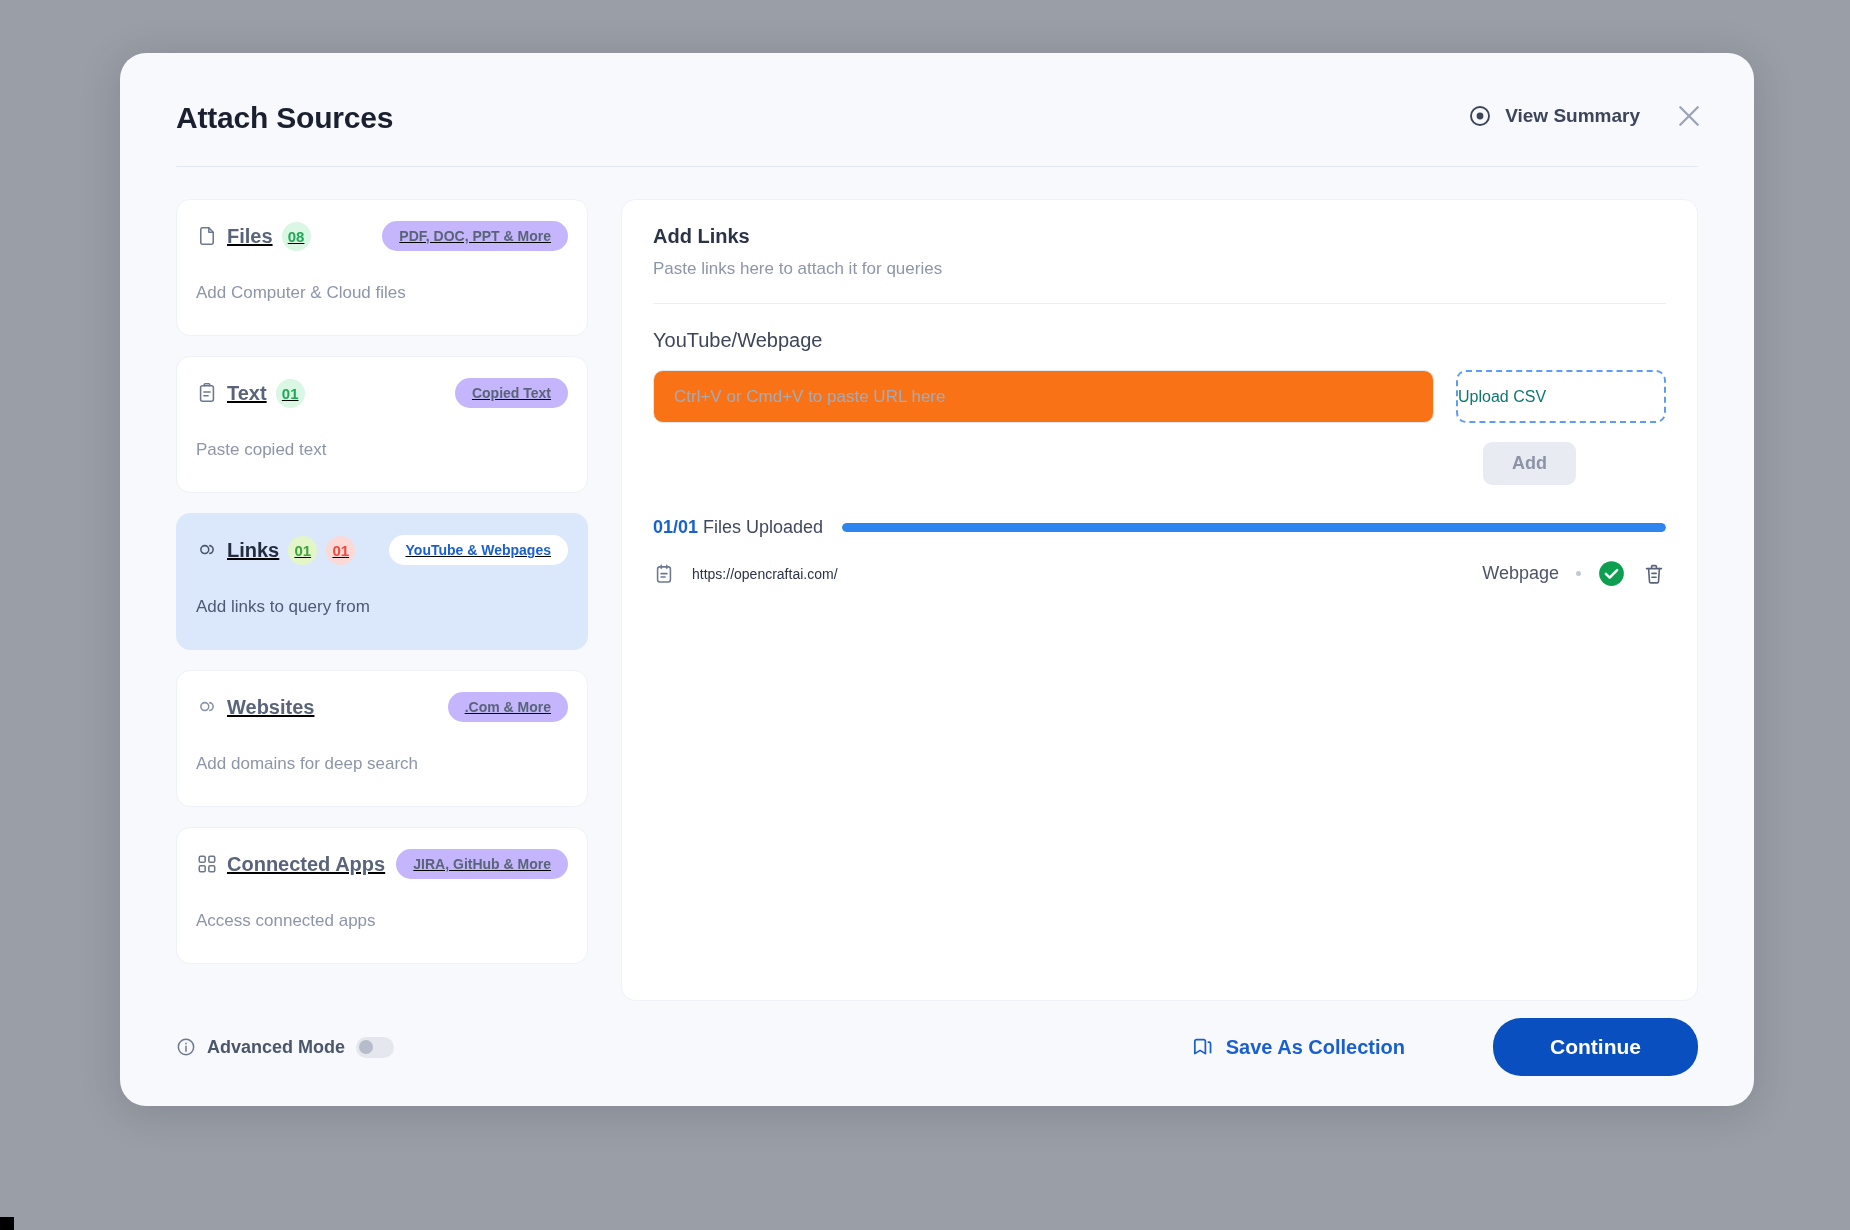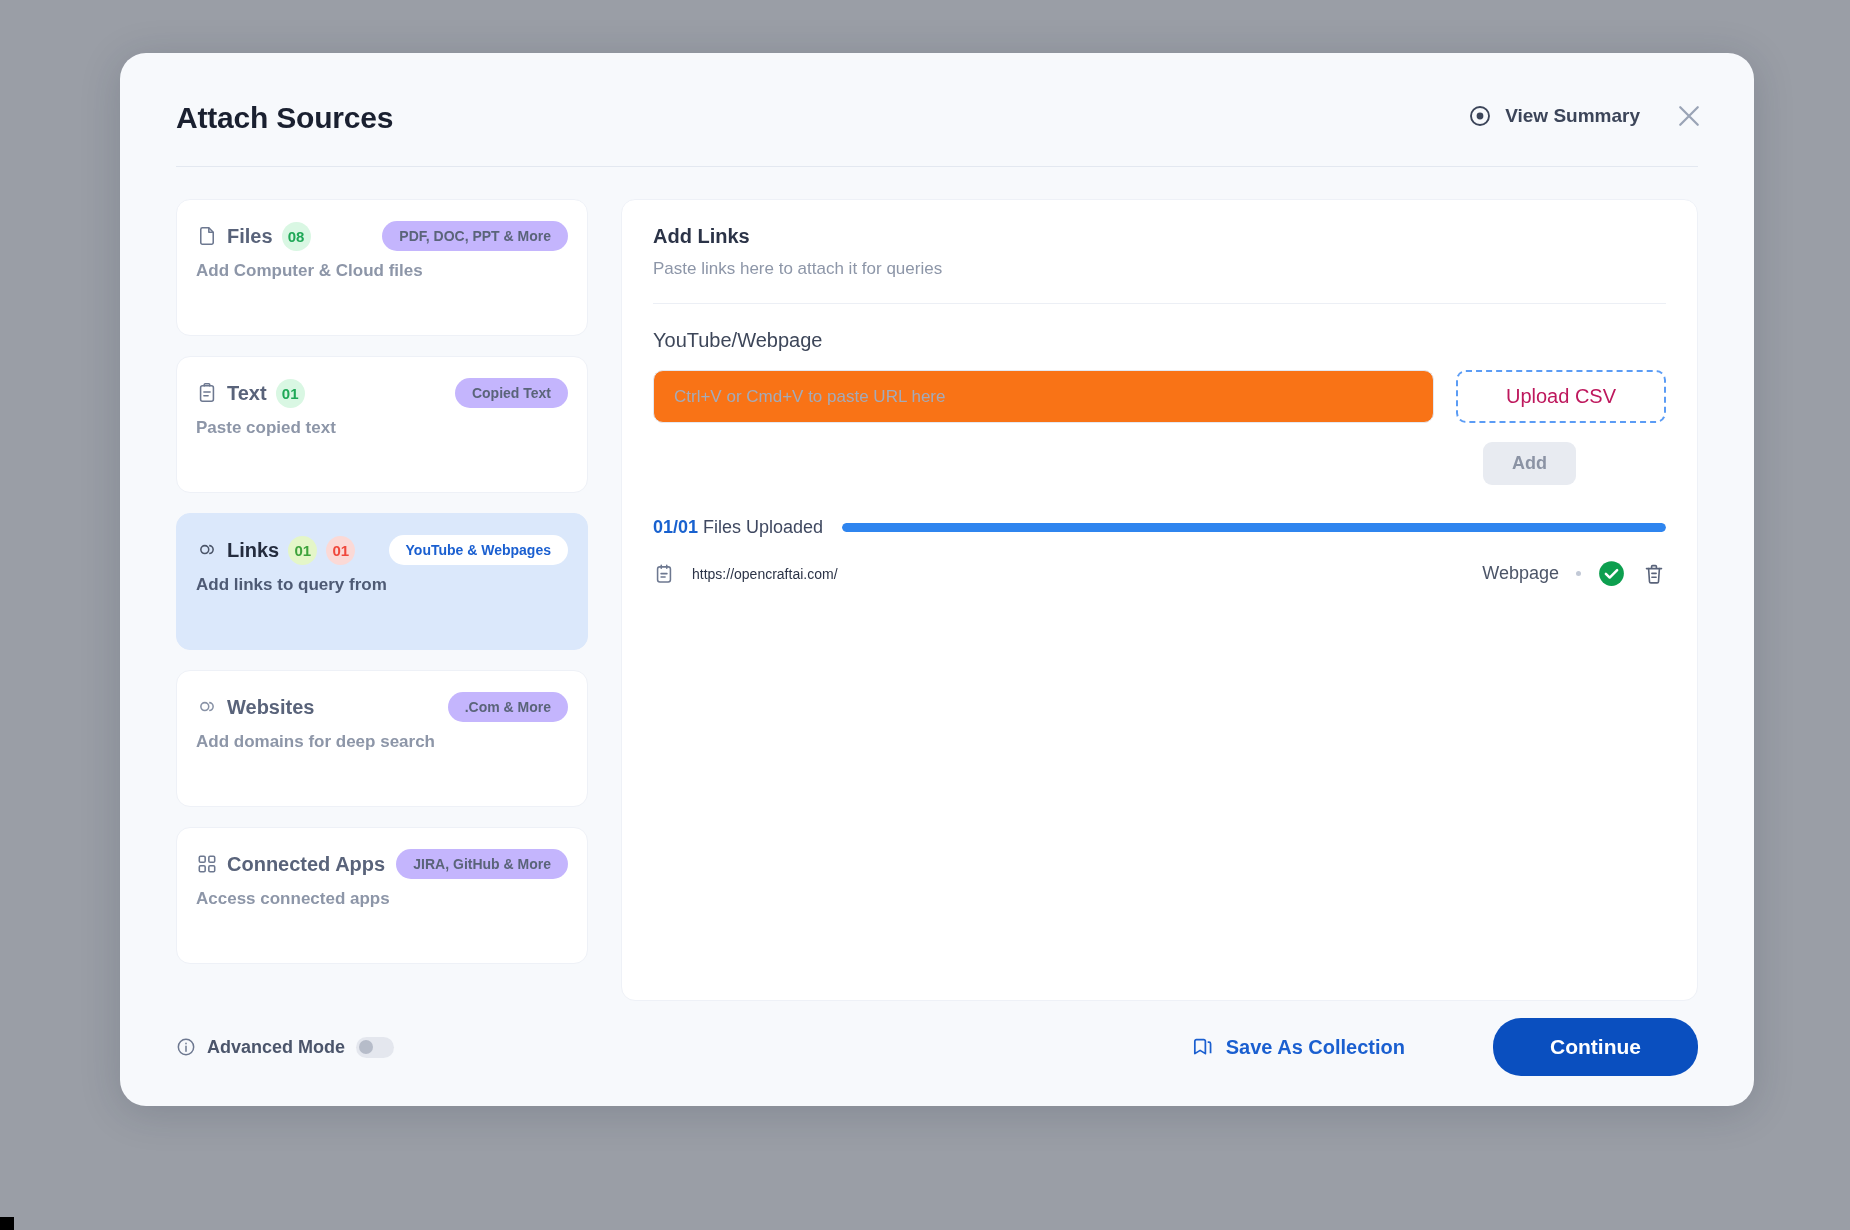--- a/index.html
+++ b/index.html
@@ -58,21 +58,21 @@
     height: 137px;
     margin-bottom: 20px;
     cursor: pointer;
     position: relative;
   }
   .card.active {
     background: #dbe8fb;
     border-color: #dbe8fb;
     height: 137px;
   }
-  .card-top { display: flex; align-items: center; gap: 9px; }
+  .card-top { display: flex; align-items: center; gap: 9px; text-decoration: underline; }
   .card-ico { width: 22px; height: 22px; flex: none; line-height: 0; color: #6d7890; }
   .card-title {
     font-size: 20px; font-weight: 600; color: #59637a; white-space: nowrap;
   }
   .card.active .card-title { color: #242c3e; }
   .badge {
     font-size: 15px; font-weight: 700;
     border-radius: 50%; width: 29px; height: 29px;
     display: inline-flex; align-items: center; justify-content: center;
   }
@@ -81,21 +81,21 @@
   .card.active .badge.green { background: #e4f6c8; color: #3ea33c; }
   .card.active .badge.red { background: #fbd9d6; color: #f0483c; }
   .pill {
     margin-left: auto;
     background: #c4b5fd; border-radius: 16px;
     padding: 7px 17px; font-size: 14px; font-weight: 600; color: #5a6479;
     white-space: nowrap;
   }
   .card.active .pill { background: #ffffff; color: #1a5fd0; }
   .card-desc {
-    margin-top: 10px; font-size: 17px; color: #8d96a8; font-weight: 700;
+    margin-top: 32px; font-size: 17px; color: #8d96a8; font-weight: 400;
   }
   .card.active .card-desc { color: #4e5a74; }
   
   .panel {
     flex: 1;
     background: #fff;
     border-radius: 14px;
     border: 1px solid #eef1f7;
     padding: 25px 31px 0 31px;
     height: 802px;
@@ -112,22 +112,22 @@
     border: 1px solid #e4e8f0; border-radius: 10px;
     padding: 8px 20px; font-size: 17px; color: #2b3347;
     font-family: "Liberation Sans", sans-serif;
     background: #f97316; outline: none;
   }
   .url-input::placeholder { color: #a3abbb; }
   .upload-csv {
     width: 210px; height: 53px;
     border: 2px dashed #5b9cf5; border-radius: 10px;
     background: #fff;
-    display: flex; align-items: center; justify-content: center;
-    font-size: 20px; font-weight: 500; color: #be185d; cursor: pointer;
+    display: flex; align-items: center; justify-content: flex-start;
+    font-size: 16px; font-weight: 500; color: #0f766e; cursor: pointer;
   }
   .add-row { margin-top: 19px; display: flex; justify-content: flex-end; padding-right: 90px; }
   .add-btn {
     background: #e8ebf1; color: #8b93a4;
     border: none; border-radius: 9px;
     padding: 11px 29px; font-size: 18px; font-weight: 700;
     font-family: "Liberation Sans", sans-serif; cursor: pointer;
   }
   .progress-row {
     margin-top: 32px; display: flex; align-items: center; gap: 19px;

